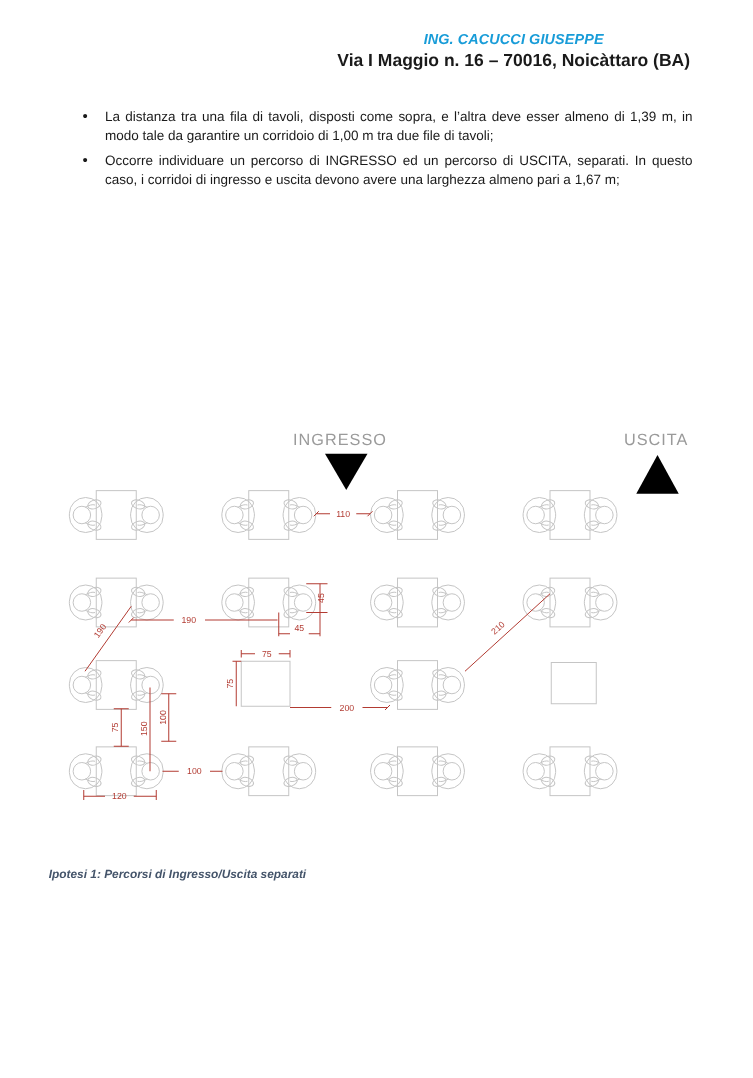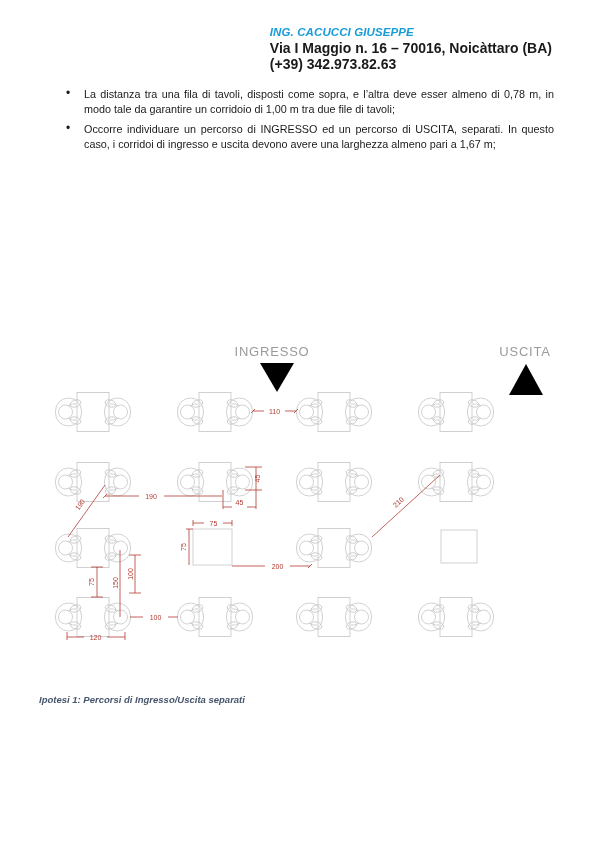--- a/index.html
+++ b/index.html
@@ -1,21 +1,21 @@
 <!DOCTYPE html>
 <html><head>
 <meta charset="utf-8">
 <style>
   * { margin:0; padding:0; box-sizing:border-box; }
   html,body { background:#ffffff; }
   body { font-family:"Liberation Sans", sans-serif; }
   .page { position:relative; width:602px; height:862px; background:#fff; overflow:hidden; }
 
   
-  .header { position:absolute; top:24px; right:50px; text-align:left; line-height:16px; }
+  .header { position:absolute; top:24px; right:50px; text-align:center; line-height:16px; }
   .header-name { color:#189cd8; font-weight:700; font-style:italic; font-size:11.5px; letter-spacing:.1px; }
   .header-line { color:#1a1a1a; font-weight:700; font-size:14px; }
 
   
   .content { position:absolute; top:87px; left:62px; width:492px; }
   .content ul { list-style:none; }
   .content li { position:relative; padding-left:22px; margin-bottom:5px;
                 font-size:10.8px; line-height:15px; color:#1a1a1a; text-align:justify; }
   .content li::before { content:"•"; position:absolute; left:4px; top:-1px; font-size:12px; }
 
@@ -31,26 +31,25 @@
   .caption { position:absolute; top:694px; left:39px; font-size:9.5px; font-style:italic; color:#44546a;font-weight:bold; }
 </style>
 </head>
 <body>
 
 <div class="page">
 
   <div class="header">
     <div class="header-name">ING. CACUCCI GIUSEPPE</div>
     <div class="header-line">Via I Maggio n. 16 – 70016, Noicàttaro (BA)</div>
-    <div class="header-line">(+39) 342.973.82.63</div>
   </div>
 
   <div class="content">
     <ul>
-      <li>La distanza tra una fila di tavoli, disposti come sopra, e l’altra deve esser almeno di 0,78 m, in modo tale da garantire un corridoio di 1,00 m tra due file di tavoli;</li>
+      <li>La distanza tra una fila di tavoli, disposti come sopra, e l’altra deve esser almeno di 1,39 m, in modo tale da garantire un corridoio di 1,00 m tra due file di tavoli;</li>
       <li>Occorre individuare un percorso di INGRESSO ed un percorso di USCITA, separati. In questo caso, i corridoi di ingresso e uscita devono avere una larghezza almeno pari a 1,67 m;</li>
     </ul>
   </div>
 
   <svg class="diagram" viewBox="0 0 602 330" xmlns="http://www.w3.org/2000/svg">
 
     <defs>
       <g id="tg" class="draw">
         <rect x="22" y="0.5" width="32" height="39"></rect>
         <g>

